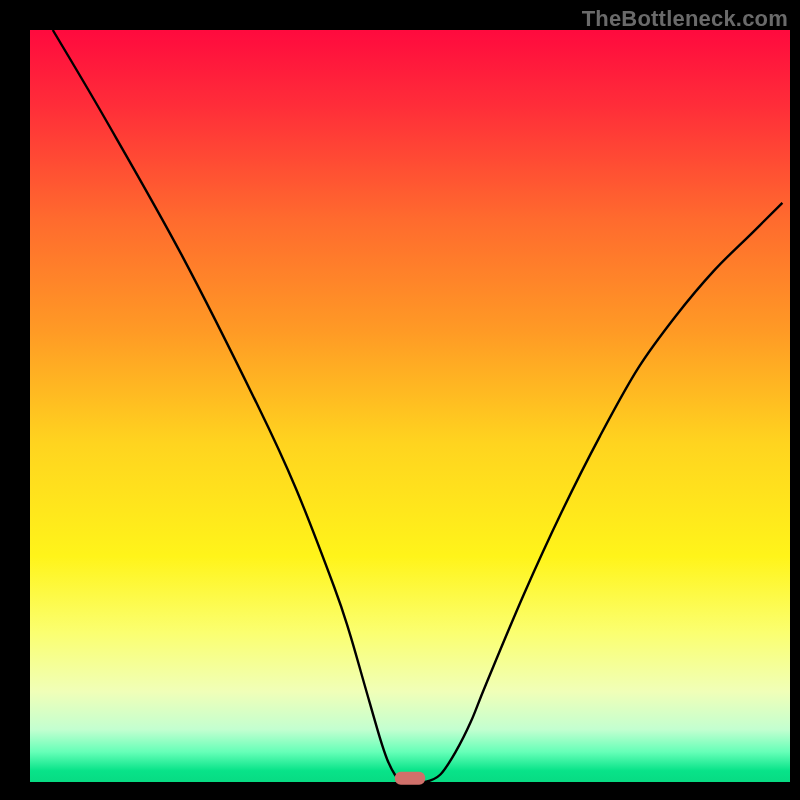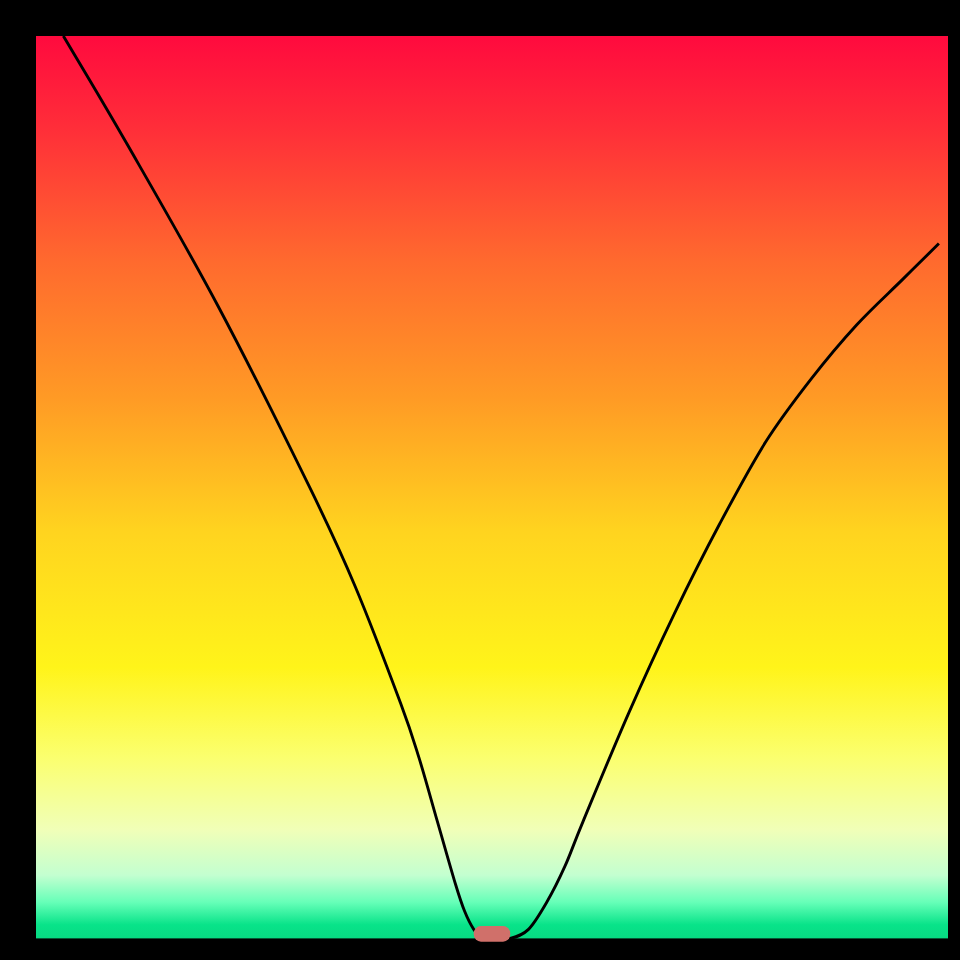--- a/index.html
+++ b/index.html
@@ -28,20 +28,21 @@
     letter-spacing: 0.2px;
   }
   svg {
     display: block;
   }
 </style>
 </head>
 <body>
 
 <div class="chart-container">
+  <div class="watermark">TheBottleneck.com</div>
   <svg id="chart-svg" width="800" height="800">
     <defs>
       <linearGradient id="bg-gradient" x1="0" y1="0" x2="0" y2="1">
           <stop offset="0%" stop-color="#ff0a3e"></stop>
           <stop offset="10%" stop-color="#ff2d39"></stop>
           <stop offset="25%" stop-color="#ff6a2e"></stop>
           <stop offset="40%" stop-color="#ff9a25"></stop>
           <stop offset="55.00000000000001%" stop-color="#ffd41f"></stop>
           <stop offset="70%" stop-color="#fff41a"></stop>
           <stop offset="80%" stop-color="#fbff6f"></stop>

